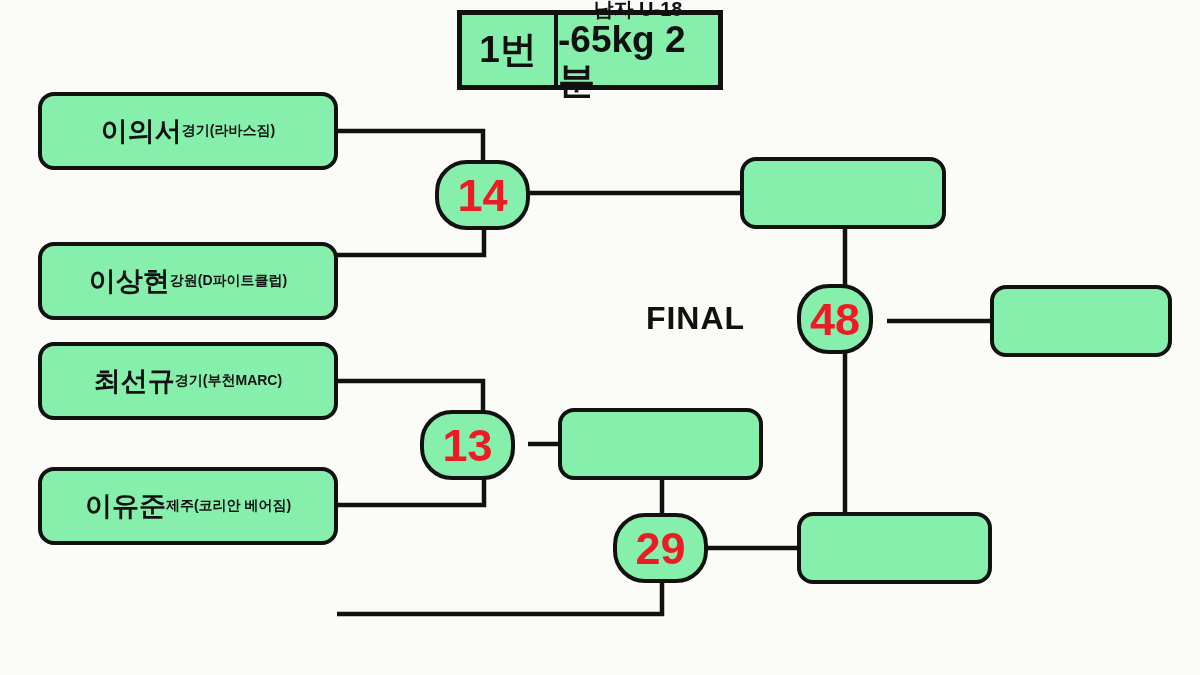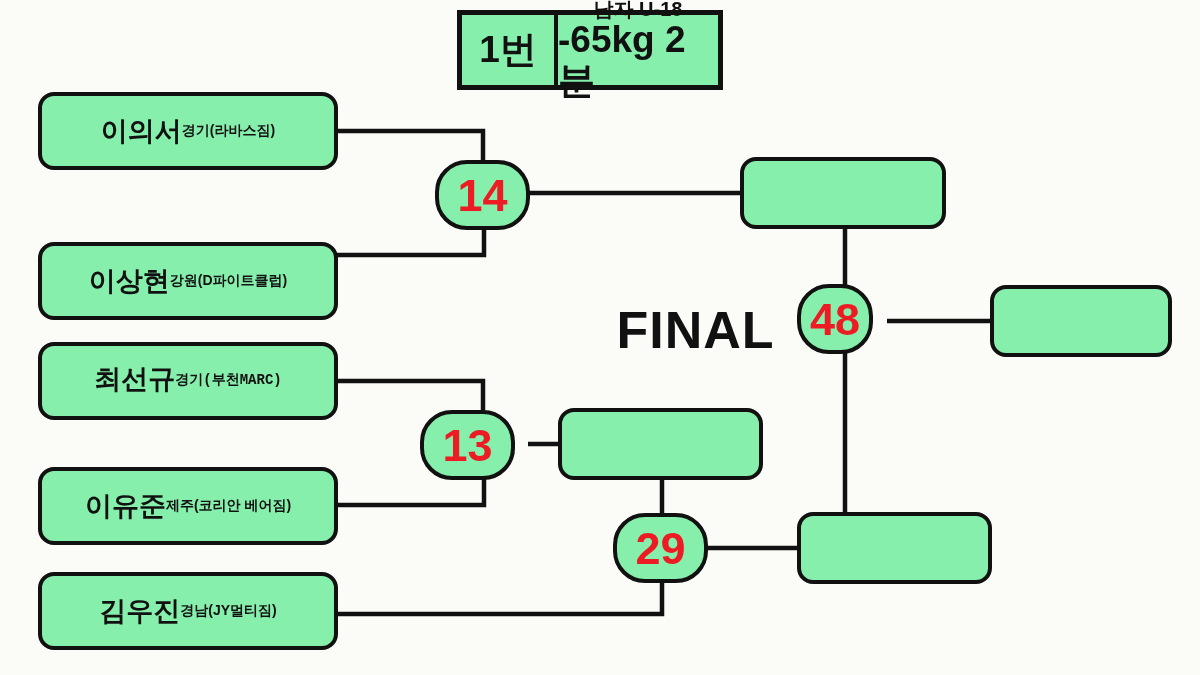--- a/index.html
+++ b/index.html
@@ -47,21 +47,21 @@
   
   .player-box {
     left: 38px; width: 300px; height: 78px;
     display: flex; flex-direction: row; align-items: center; justify-content: center;
     line-height: 1.12;
   }
   .player-name { font-size: 27px; }
   .player-team { font-size: 14px; }
   .p1 { top: 92px; }
   .p2 { top: 216px; margin-top: 26px; }
-  .p3 { top: 342px; font-family: Liberation Mono, monospace; }
+  .p3 { top: 342px; }
   .p4 { top: 467px; }
   .p5 { top: 572px; }
   
   .match-box {
     width: 95px; height: 70px;
     border-width: 4.5px; border-radius: 32px;
     display: flex; align-items: center; justify-content: center;
   }
   .match-number { font-size: 45px; color: #ed1c24; line-height: 1; }
   .m14 { left: 435px; top: 160px; }
@@ -70,21 +70,21 @@
   .m48 { left: 797px; top: 284px; width: 76px; }
   
   .slot-box { border-width: 4.5px; height: 72px; }
   .sA { left: 740px; top: 157px; width: 206px; }
   .sB { left: 990px; top: 285px; width: 182px; }
   .sC { left: 558px; top: 408px; width: 205px; }
   .sD { left: 797px; top: 512px; width: 195px; }
   
   .final-label {
     position: absolute; left: 598px; top: 300px; width: 195px;
-    text-align: center; font-size: 52px; letter-spacing: 1px; z-index: 2;
+    text-align: center; font-size: 32px; letter-spacing: 1px; z-index: 2;
   }
 </style>
 </head>
 <body>
 
 <div class="stage">
 
   <svg class="wires" width="1200" height="675" viewBox="0 0 1200 675">
     <g stroke="#111111" stroke-width="4.5" fill="none">
       <polyline points="337,131 483,131 483,164"></polyline>
@@ -119,24 +119,20 @@
     <div class="player-team">강원(D파이트클럽)</div>
   </div>
   <div class="box player-box p3">
     <div class="player-name">최선규</div>
     <div class="player-team">경기(부천MARC)</div>
   </div>
   <div class="box player-box p4">
     <div class="player-name">이유준</div>
     <div class="player-team">제주(코리안 베어짐)</div>
   </div>
-  <div class="box player-box p5">
-    <div class="player-name">김우진</div>
-    <div class="player-team">경남(JY멀티짐)</div>
-  </div>
 
   <div class="box match-box m14">
     <div class="match-number">14</div>
   </div>
   <div class="box match-box m13">
     <div class="match-number">13</div>
   </div>
   <div class="box match-box m29">
     <div class="match-number">29</div>
   </div>

